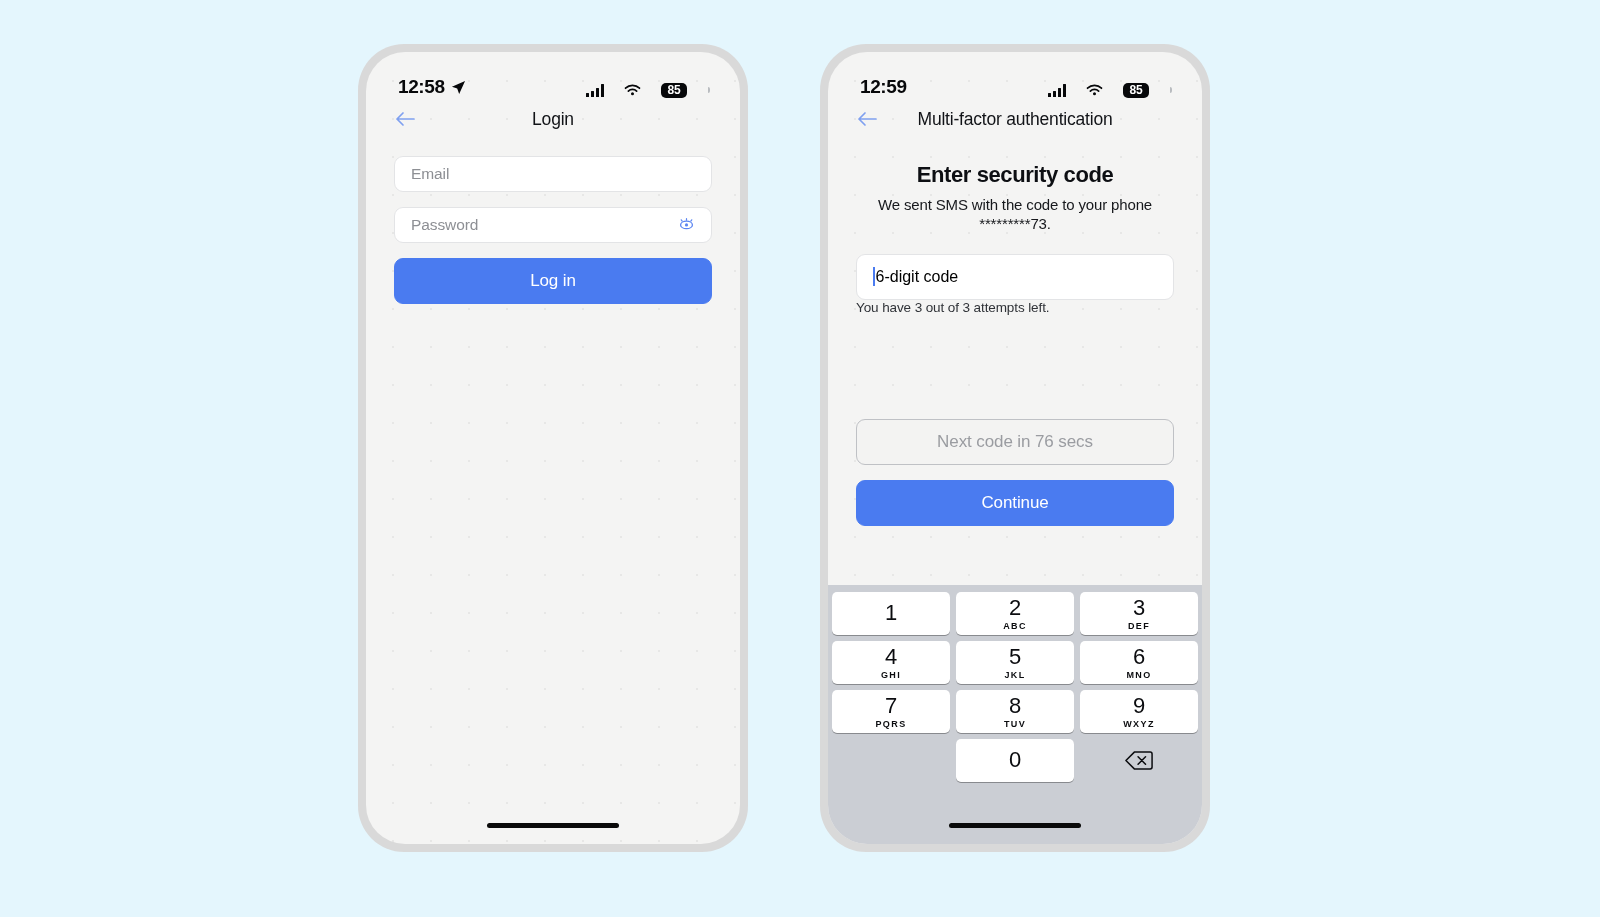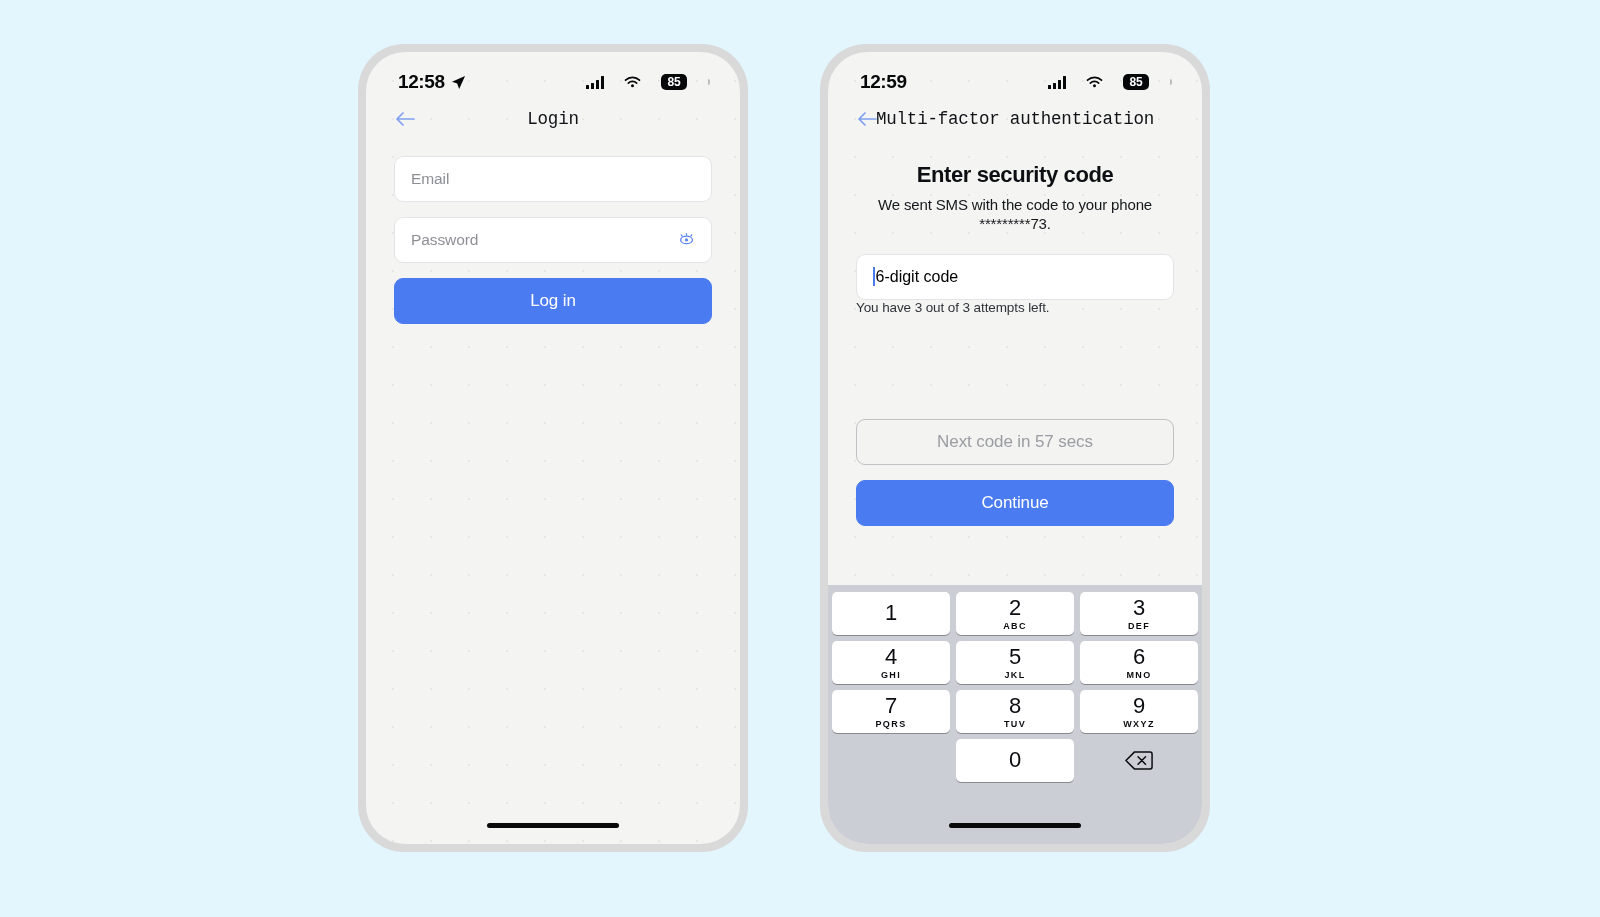--- a/index.html
+++ b/index.html
@@ -28,21 +28,21 @@
       radial-gradient(circle, rgba(0,0,0,0.055) 1px, transparent 1.1px);
     background-size: 38px 38px;
     background-position: 8px 10px;
   }
   #phone-login  { left: 358px; top: 44px;  width: 390px; height: 808px; }
   #phone-mfa    { left: 820px; top: 44px;  width: 390px; height: 808px; }
 
   
   .statusbar {
     position: relative; height: 46px;
-    display: flex; align-items: center; justify-content: space-between;
+    display: flex; align-items: flex-end; justify-content: space-between;
     padding: 14px 30px 0 32px;
   }
   .sb-time {
     font-size: 19px; font-weight: bold; color: #07080a;
     letter-spacing: -0.4px; display: flex; align-items: center; gap: 6px;
   }
   .sb-right { display: flex; align-items: center; gap: 20px; }
   .loc-arrow { display:block; }
   .bars { display: flex; align-items: flex-end; gap: 2px; height: 13px; }
   .bars i { display:block; width: 3px; background:#07080a; border-radius:.5px; }
@@ -51,35 +51,35 @@
   .batt {
     background:#07080a; color:#fff; font-size:12px; font-weight:bold;
     border-radius:5px; padding:1.5px 4px 2px; line-height:1;
     min-width:26px; text-align:center; letter-spacing:-0.2px;
   }
   .batt-cap { width:2px;height:6px;background:#b9bcc0;border-radius:0 2px 2px 0;margin-left:1px;}
 
   
   .navbar {
     position: relative; height: 42px;
-    display: flex; align-items: center; padding: 0 26px; font-family: Liberation Mono, monospace;
+    display: flex; align-items: center; padding: 0 26px;
   }
   .back-btn {
     position:absolute; left:26px; top:50%; transform:translateY(-50%);
     width:26px;height:26px; display:flex;align-items:center;justify-content:center;
     cursor:pointer;
   }
   .nav-title {
     flex:1; text-align:center; font-size:17.5px; color:#111317; letter-spacing:-0.2px;
   }
 
   
   .content { padding: 16px 28px 0; }
   .field {
-    position: relative; height: 46px; background:#fff;
+    position: relative; height: 36px; background:#fff;
     border:1px solid #e3e4e6; border-radius:9px;
     display:flex; align-items:center; padding: 0 16px;
     margin-bottom: 15px;
   }
   .field .ph { font-size:15.5px; color:#8d8f94; letter-spacing:-0.1px; }
   .field .eye { position:absolute; right:14px; top:50%; transform:translateY(-50%); cursor:pointer; }
 
   .btn {
     height:46px; border-radius:9px; display:flex;align-items:center;justify-content:center;
     font-size:17px; cursor:pointer; margin-bottom:15px; letter-spacing:-0.1px;
@@ -226,21 +226,21 @@
 
       <div class="content" style="padding-top:0">
         <div class="code-field">
           <span class="caret"></span>
           <span class="ph">6-digit code</span>
         </div>
         <div class="attempts">You have 3 out of 3 attempts left.</div>
 
         <div class="spacer-flex"></div>
 
-        <div class="btn btn-disabled">Next code in 57 secs</div>
+        <div class="btn btn-disabled">Next code in 76 secs</div>
         <div class="btn btn-primary">Continue</div>
       </div>
 
       <div class="keypad">
         <div class="kp-row">
           <div class="key">
             <span class="num">1</span>
             <span class="sub"></span>
           </div>
           <div class="key">

